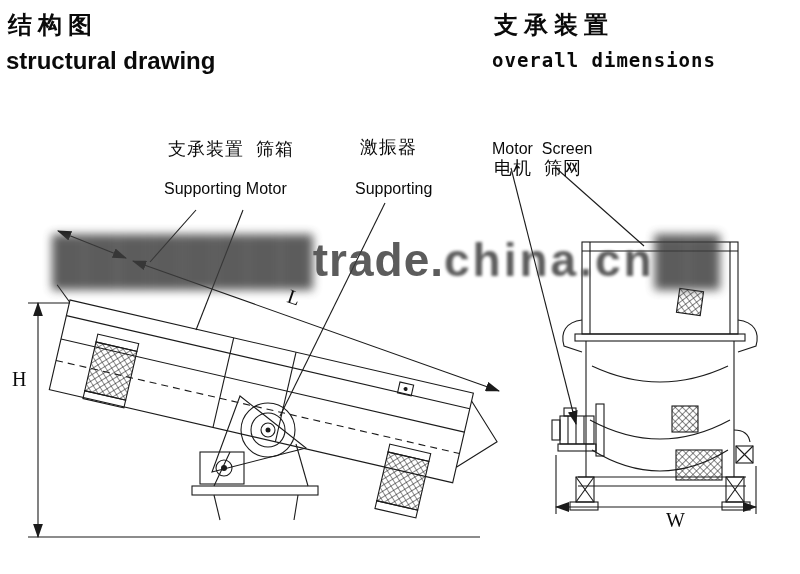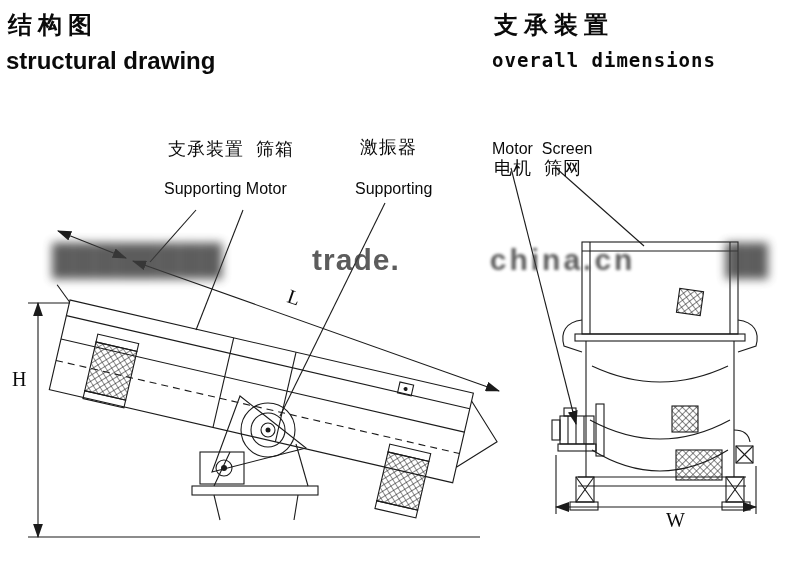--- a/index.html
+++ b/index.html
@@ -6,22 +6,22 @@
   .canvas{position:relative;width:800px;height:574px;background:#ffffff;overflow:hidden;
           font-family:"Liberation Sans",sans-serif;color:#0a0a0a;}
   .abs{position:absolute;white-space:pre;line-height:1.1;}
   .title-cn{font-size:24px;font-weight:700;letter-spacing:6px;}
   .title-en{font-size:24px;font-weight:700;}
   .title-en.mono{font-family:"DejaVu Sans Mono",monospace;font-size:19px;font-weight:600;letter-spacing:1px;}
   .lbl-cn{font-size:18px;font-weight:500;letter-spacing:1px;}
   .lbl-en{font-size:16px;}
   .dim{font-family:"Liberation Serif",serif;font-size:20px;}
   .rot-l{transform:rotate(19deg);}
-  .watermark{position:absolute;left:52px;top:234px;width:716px;height:52px;display:flex;
-             justify-content:space-between;align-items:center;font-size:30px;font-weight:700;
+  .watermark{position:absolute;left:52px;top:234px;width:664px;height:52px;display:flex;
+             justify-content:space-between;align-items:center;font-size:46px;font-weight:700;
              color:#3d3d3d;opacity:.84;pointer-events:none;}
   .wm-blur{filter:blur(5px);}
   .wm-soft{filter:blur(1.4px);letter-spacing:3px;font-weight:600;}
   .wm-main{letter-spacing:1px;}
   svg{position:absolute;left:0;top:0;}
   svg path,svg line,svg rect,svg circle{stroke:#1b1b1b;fill:none;stroke-width:1.1;}
   svg .fl{fill:#1b1b1b;stroke:none;}
   svg .hatch{fill:url(#xh);}
   svg .dot{fill:#1b1b1b;stroke:none;}
   svg .thin{stroke-width:1;}

